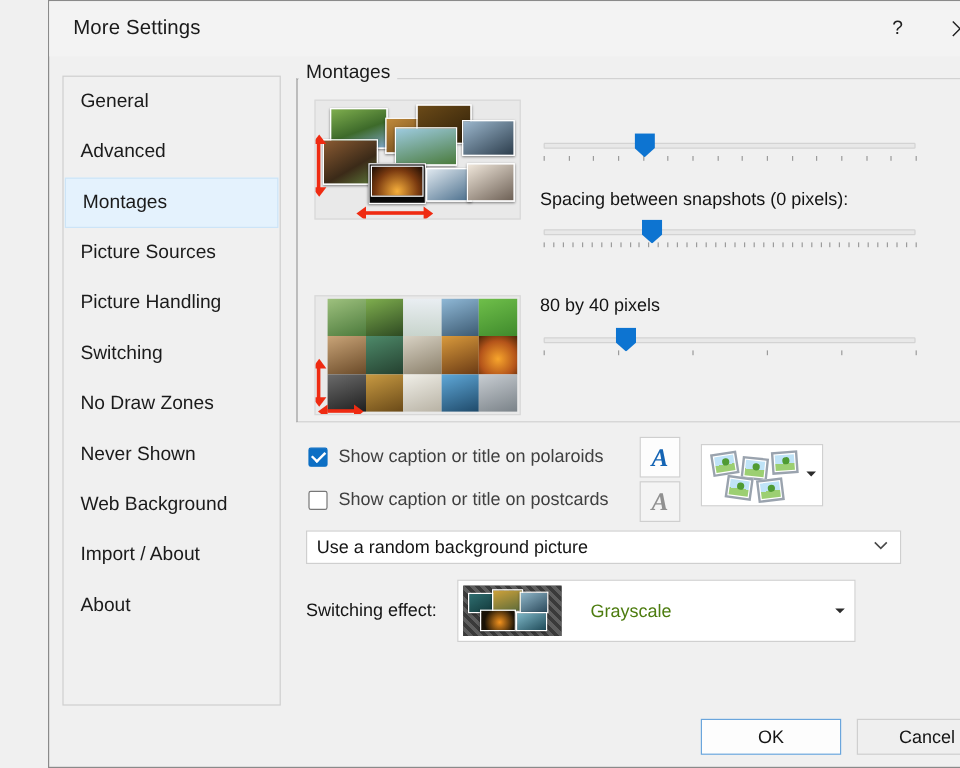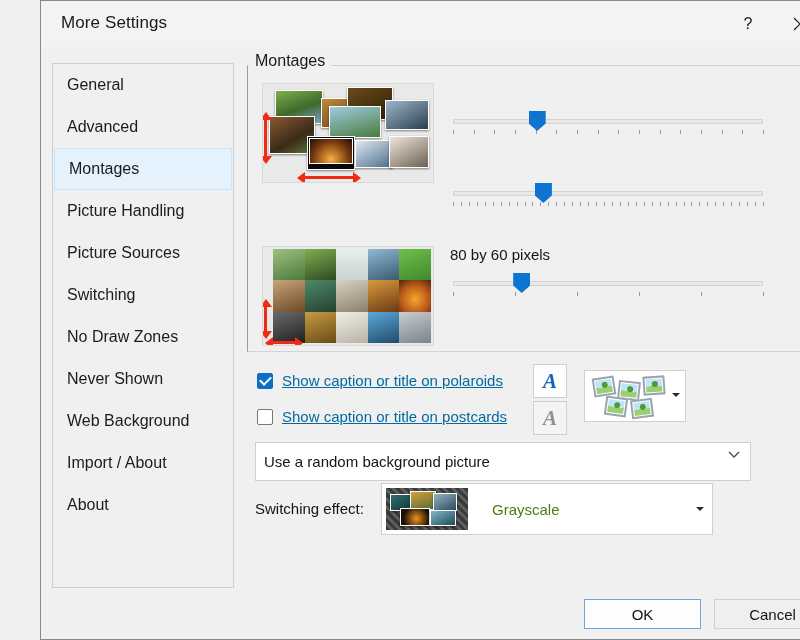--- a/index.html
+++ b/index.html
@@ -119,21 +119,21 @@
     width:16px;height:16px;box-sizing:border-box;
     border:1px solid #777;background:#fff;border-radius:2px;
     display:flex;align-items:center;justify-content:center;flex:none;
   }
   .cbox.on{background:#0d6fc4;border-color:#0d6fc4;}
   .cbox.on::after{
     content:"";width:9px;height:5px;margin-top:-2px;
     border-left:2px solid #fff;border-bottom:2px solid #fff;
     transform:rotate(-45deg);
   }
-  .cblabel{margin-left:9px;font-size:15px;color:#0369a1;white-space:nowrap;text-decoration:underline;}
+  .cblabel{margin-left:9px;font-size:15px;color:#404040;white-space:nowrap;}
 
   
   .fbtn{
     position:absolute;width:34px;height:34px;background:#fdfdfd;
     border:1px solid #cfcfcf;box-sizing:border-box;
     display:flex;align-items:center;justify-content:center;
     font-family:"Liberation Serif","DejaVu Serif",serif;
     font-style:italic;font-weight:700;font-size:21px;
   }
   .fbtn.blue{color:#1464b4;}
@@ -149,21 +149,21 @@
     position:absolute;width:22px;height:19px;background:#fff;
     border:2px solid #9aa3ae;box-sizing:border-box;overflow:hidden;
   }
   .pcard i{position:absolute;left:1px;top:1px;right:1px;bottom:1px;
            background:linear-gradient(#bfe3f7 0 55%,#9ccf72 55% 100%);display:block;}
   .pcard b{position:absolute;left:7px;top:3px;width:6px;height:6px;border-radius:50%;
            background:#4f9b33;display:block;}
 
   
   .combo{
-    position:absolute;left:214px;top:441px;width:496px;height:39px;
+    position:absolute;left:214px;top:441px;width:496px;height:28px;
     background:#fff;border:1px solid #cfcfcf;box-sizing:border-box;
     display:flex;align-items:center;
   }
   .combo .ctext{margin-left:8px;font-size:15px;color:#141414;}
   .combo .chev{position:absolute;right:10px;top:8px;}
 
   
   .bglabel{position:absolute;left:214px;top:499px;font-size:15px;color:#141414;}
   .bgbox{
     position:absolute;left:340px;top:482px;width:332px;height:52px;
@@ -217,22 +217,22 @@
       <svg width="14" height="14" viewBox="0 0 14 14">
         <path d="M1 1 L13 13 M13 1 L1 13" stroke="#202020" stroke-width="1.2" fill="none"></path>
       </svg>
     </div>
   </div>
 
   <div class="sidebar">
     <div class="side-item"><span>General</span></div>
     <div class="side-item"><span>Advanced</span></div>
     <div class="side-item selected"><span>Montages</span></div>
+    <div class="side-item"><span>Picture Sources</span></div>
     <div class="side-item"><span>Picture Handling</span></div>
-    <div class="side-item"><span>Picture Sources</span></div>
     <div class="side-item"><span>Switching</span></div>
     <div class="side-item"><span>No Draw Zones</span></div>
     <div class="side-item"><span>Never Shown</span></div>
     <div class="side-item"><span>Web Background</span></div>
     <div class="side-item"><span>Import / About</span></div>
     <div class="side-item"><span>About</span></div>
   </div>
 
   <div class="groupbox">
     <div class="vscroll">
@@ -303,20 +303,21 @@
         <i style="left: 66.6667%;"></i>
         <i style="left: 73.3333%;"></i>
         <i style="left: 80%;"></i>
         <i style="left: 86.6667%;"></i>
         <i style="left: 93.3333%;"></i>
         <i style="left: 100%;"></i>
       </div>
     <div class="sthumb" style="left: 27%;"></div>
   </div>
 
+  <div class="slabel" style="left:409px;top:157px;">Spacing between snapshots (0 pixels):</div>
   <div class="slider" id="sl1" style="left:412px;top:182px;width:310px;">
     <div class="strack"></div>
     <div class="sticks">
         <i style="left: 0%;"></i>
         <i style="left: 2.5641%;"></i>
         <i style="left: 5.12821%;"></i>
         <i style="left: 7.69231%;"></i>
         <i style="left: 10.2564%;"></i>
         <i style="left: 12.8205%;"></i>
         <i style="left: 15.3846%;"></i>
@@ -350,21 +351,21 @@
         <i style="left: 87.1795%;"></i>
         <i style="left: 89.7436%;"></i>
         <i style="left: 92.3077%;"></i>
         <i style="left: 94.8718%;"></i>
         <i style="left: 97.4359%;"></i>
         <i style="left: 100%;"></i>
       </div>
     <div class="sthumb" style="left: 29%;"></div>
   </div>
 
-  <div class="slabel" style="left:409px;top:245px;">80 by 60 pixels</div>
+  <div class="slabel" style="left:409px;top:245px;">80 by 40 pixels</div>
   <div class="slider" id="sl2" style="left:412px;top:272px;width:310px;">
     <div class="strack"></div>
     <div class="sticks">
         <i style="left: 0%;"></i>
         <i style="left: 20%;"></i>
         <i style="left: 40%;"></i>
         <i style="left: 60%;"></i>
         <i style="left: 80%;"></i>
         <i style="left: 100%;"></i>
       </div>

